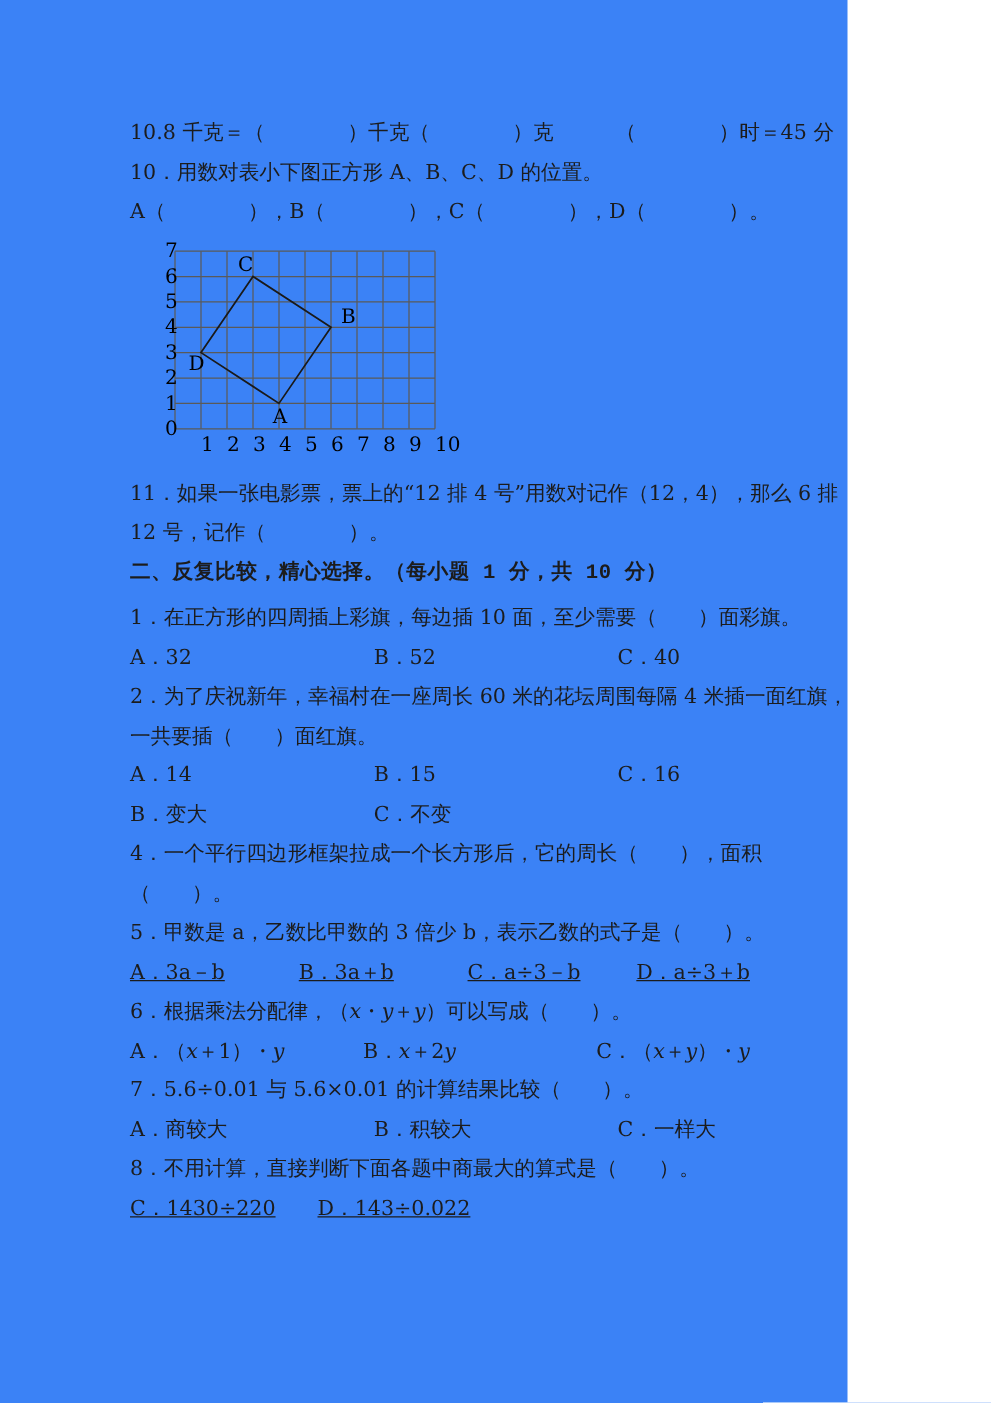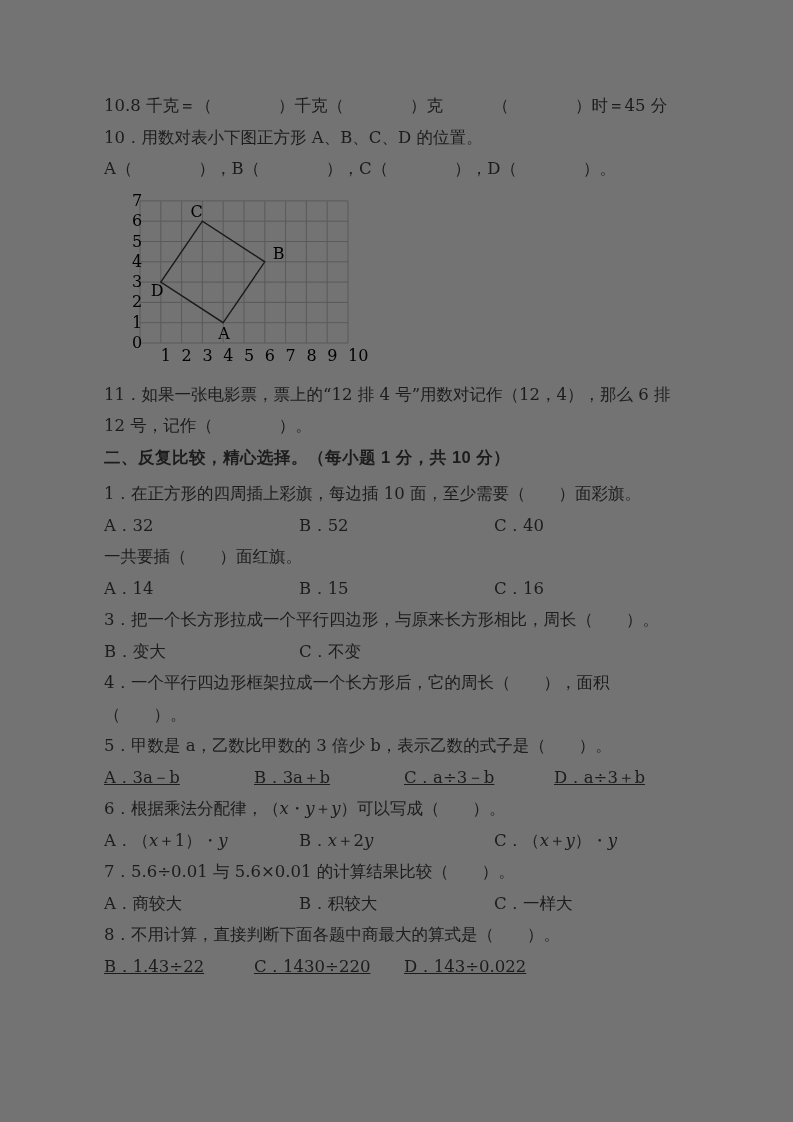--- a/index.html
+++ b/index.html
@@ -1,33 +1,33 @@
 <!DOCTYPE html>
 <html lang="zh"><head>
 <meta charset="utf-8">
 <style>
   html,body{margin:0;padding:0;background:#ffffff;}
   .page{
     position:relative;
-    width:793px;height:1122px;
-    background:#737373;
+    width:678px;height:1122px;
+    background:#3b82f6;
     overflow:hidden;
   }
   .content{
     padding:90px 78px 0 104px;
     font-family:"DejaVu Serif","Liberation Serif",serif;
     color:#1c1c1c;
   }
   .line{
     font-size:16.5px;
     line-height:31.5px;
     white-space:pre;
   }
   .heading{
-    font-family:Liberation Sans, sans-serif;
+    font-family:Liberation Mono, monospace;
     font-weight:700;
     letter-spacing:.5px;
     margin-bottom:5px;
   }
   .options{display:flex;}
   .cols3 .opt{width:195px;}
   .cols4 .opt{width:150px;text-decoration:underline;}
   .options .opt:last-child{width:auto;}
   .it{font-style:italic;font-family:"DejaVu Serif","Liberation Serif",serif;}
   .chart-wrap{margin:8px 0 4px 12px;height:182px;}
@@ -82,28 +82,28 @@
           <text x="102.2" y="145.7" text-anchor="vlabel" class="middle">A</text>
           <text x="156.8" y="65.8" text-anchor="vlabel" class="middle">B</text>
           <text x="74.4" y="24.19999999999999" text-anchor="vlabel" class="middle">C</text>
           <text x="34.8" y="103.1" text-anchor="vlabel" class="middle">D</text>
         </svg></div>
       <div class="line">11．如果一张电影票，票上的“12 排 4 号”用数对记作（12，4），那么 6 排</div>
       <div class="line">12 号，记作（　　　　）。</div>
       <div class="line heading">二、反复比较，精心选择。（每小题 1 分，共 10 分）</div>
       <div class="line">1．在正方形的四周插上彩旗，每边插 10 面，至少需要（　　）面彩旗。</div>
       <div class="line options cols3"><span class="opt">A．32</span><span class="opt">B．52</span><span class="opt">C．40</span></div>
+      <div class="line">2．为了庆祝新年，幸福村在一座周长 60 米的花坛周围每隔 4 米插一面红旗，</div>
       <div class="line">一共要插（　　）面红旗。</div>
       <div class="line options cols3"><span class="opt">A．14</span><span class="opt">B．15</span><span class="opt">C．16</span></div>
-      <div class="line">3．把一个长方形拉成一个平行四边形，与原来长方形相比，周长（　　）。</div>
       <div class="line options cols3"><span class="opt">B．变大</span><span class="opt">C．不变</span></div>
       <div class="line">4．一个平行四边形框架拉成一个长方形后，它的周长（　　），面积</div>
       <div class="line">（　　）。</div>
       <div class="line">5．甲数是 a，乙数比甲数的 3 倍少 b，表示乙数的式子是（　　）。</div>
       <div class="line options cols4"><span class="opt">A．3a－b</span><span class="opt">B．3a＋b</span><span class="opt">C．a÷3－b</span><span class="opt">D．a÷3＋b</span></div>
       <div class="line"><span>6．根据乘法分配律，（</span><span class="it">x</span><span>・</span><span class="it">y</span><span>＋</span><span class="it">y</span><span>）可以写成（　　）。</span></div>
       <div class="line options cols3"><span class="opt"><span>A．（</span><span class="it">x</span><span>＋1）・</span><span class="it">y</span></span><span class="opt"><span>B．</span><span class="it">x</span><span>＋2</span><span class="it">y</span></span><span class="opt"><span>C．（</span><span class="it">x</span><span>＋</span><span class="it">y</span><span>）・</span><span class="it">y</span></span></div>
       <div class="line">7．5.6÷0.01 与 5.6×0.01 的计算结果比较（　　）。</div>
       <div class="line options cols3"><span class="opt">A．商较大</span><span class="opt">B．积较大</span><span class="opt">C．一样大</span></div>
       <div class="line">8．不用计算，直接判断下面各题中商最大的算式是（　　）。</div>
-      <div class="line options cols4"><span class="opt">B．1.43÷22</span><span class="opt">C．1430÷220</span><span class="opt">D．143÷0.022</span></div>
+      <div class="line options cols4"><span class="opt">C．1430÷220</span><span class="opt">D．143÷0.022</span></div>
     </div>
 </div>
 
 </body></html>

